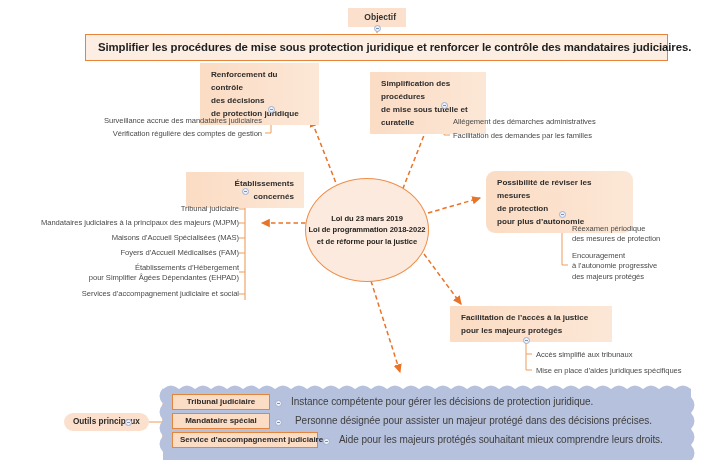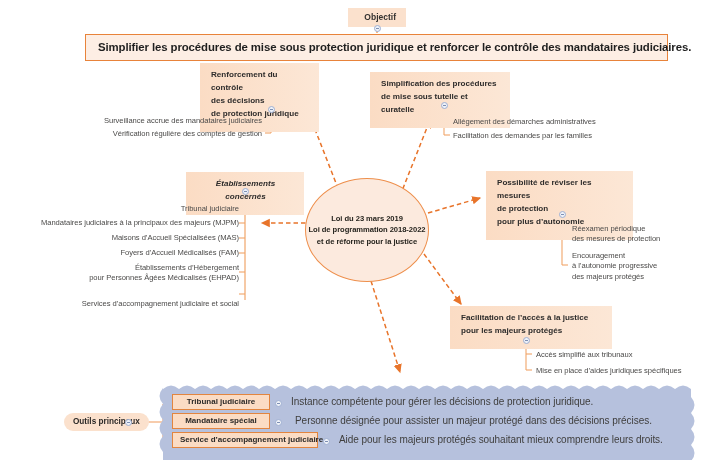--- a/index.html
+++ b/index.html
@@ -43,25 +43,25 @@
     box-sizing:border-box;
     white-space:nowrap;
   }
   .branch-box{
     position:absolute;
     background:linear-gradient(90deg,#fbdcc4 0%,#fce7d6 100%);
     font-size:8.1px;
     font-weight:bold;
     color:#2e2c2b;
     line-height:1.62;
-    padding:5px 10px 12px 11px;
-    box-sizing:border-box;
-    white-space:pre-line;
-  }
-  .branch-box.center-al{text-align:center;font-style:italic;}
+    padding:5px 10px 5px 11px;
+    box-sizing:border-box;
+    white-space:pre-line;
+  }
+  .branch-box.center-al{text-align:right;}
 
   
   .circle{
     position:absolute;
     border-radius:50%;
     background:#fceade;
     border:1.3px solid #ee8f4c;
     display:flex;align-items:center;justify-content:center;
     text-align:center;
     font-size:7.6px;
@@ -216,37 +216,37 @@
 Loi de programmation 2018-2022
 et de réforme pour la justice</div>
 
   <div class="branch-box" style="left:200px;top:63px;width:119px;">Renforcement du contrôle
 des décisions
 de protection juridique</div>
   <div class="knob" style="left:268px;top:106px;"></div>
   <div class="leaf right-al" style="left:55px;top:129px;width:207px;">Vérification régulière des comptes de gestion</div>
   <div class="leaf right-al" style="left:55px;top:116px;width:207px;">Surveillance accrue des mandataires judiciaires</div>
 
-  <div class="branch-box" style="left:370px;top:72px;width:140px;">Simplification des procédures
+  <div class="branch-box" style="left:370px;top:72px;width:116px;">Simplification des procédures
 de mise sous tutelle et curatelle</div>
   <div class="knob" style="left:441px;top:102px;"></div>
   <div class="leaf" style="left:453px;top:117px;width:240px;">Allégement des démarches administratives</div>
   <div class="leaf" style="left:453px;top:131px;width:240px;">Facilitation des demandes par les familles</div>
 
   <div class="branch-box center-al" style="left:186px;top:172px;width:118px;">Établissements concernés</div>
   <div class="knob" style="left:242px;top:188px;"></div>
   <div class="leaf right-al" style="left:10px;top:204px;width:229px;">Tribunal judiciaire</div>
   <div class="leaf right-al" style="left:5px;top:218px;width:234px;">Mandataires judiciaires à la principaux des majeurs (MJPM)</div>
   <div class="leaf right-al" style="left:10px;top:233px;width:229px;">Maisons d’Accueil Spécialisées (MAS)</div>
   <div class="leaf right-al" style="left:10px;top:248px;width:229px;">Foyers d’Accueil Médicalisés (FAM)</div>
   <div class="leaf right-al" style="left:10px;top:263px;width:229px;">Établissements d’Hébergement
-pour Personnes Âgées Médicalisés (EHPAD)</div>
-  <div class="leaf right-al" style="left:10px;top:289px;width:229px;margin-top:10px;">Services d’accompagnement judiciaire et social</div>
-
-  <div class="branch-box" style="left:486px;top:171px;width:147px;">Possibilité de réviser les mesures
+pour Simplifier Âgées Dépendantes (EHPAD)</div>
+  <div class="leaf right-al" style="left:10px;top:289px;width:229px;">Services d’accompagnement judiciaire et social</div>
+
+  <div class="branch-box" style="left:486px;top:171px;width:147px;border-radius:9px;">Possibilité de réviser les mesures
 de protection
 pour plus d’autonomie</div>
   <div class="knob" style="left:559px;top:211px;"></div>
   <div class="leaf" style="left:572px;top:224px;width:140px;">Réexamen périodique
 des mesures de protection</div>
   <div class="leaf" style="left:572px;top:251px;width:140px;">Encouragement
 à l’autonomie progressive
 des majeurs protégés</div>
 
   <div class="branch-box" style="left:450px;top:306px;width:162px;">Facilitation de l’accès à la justice

